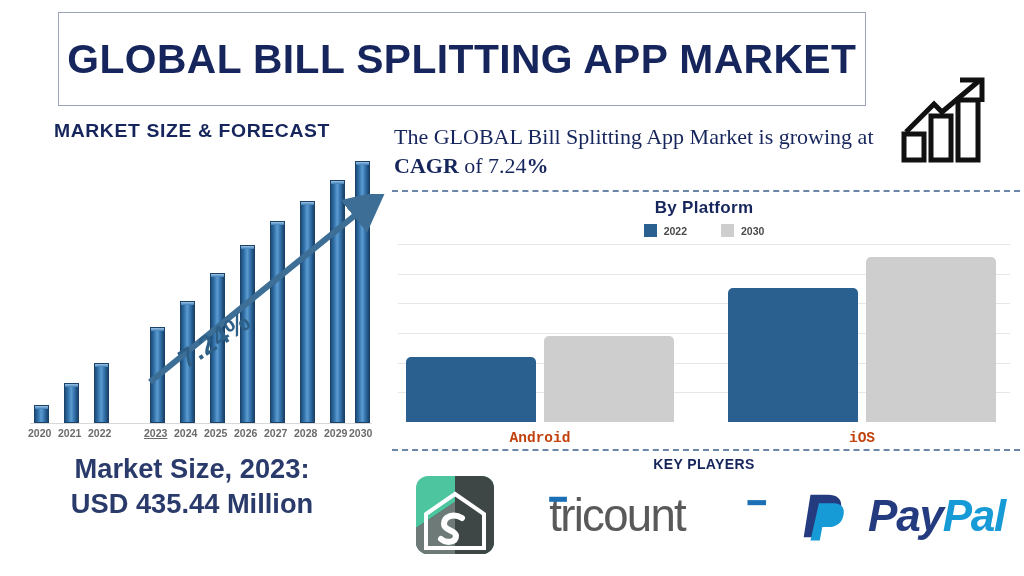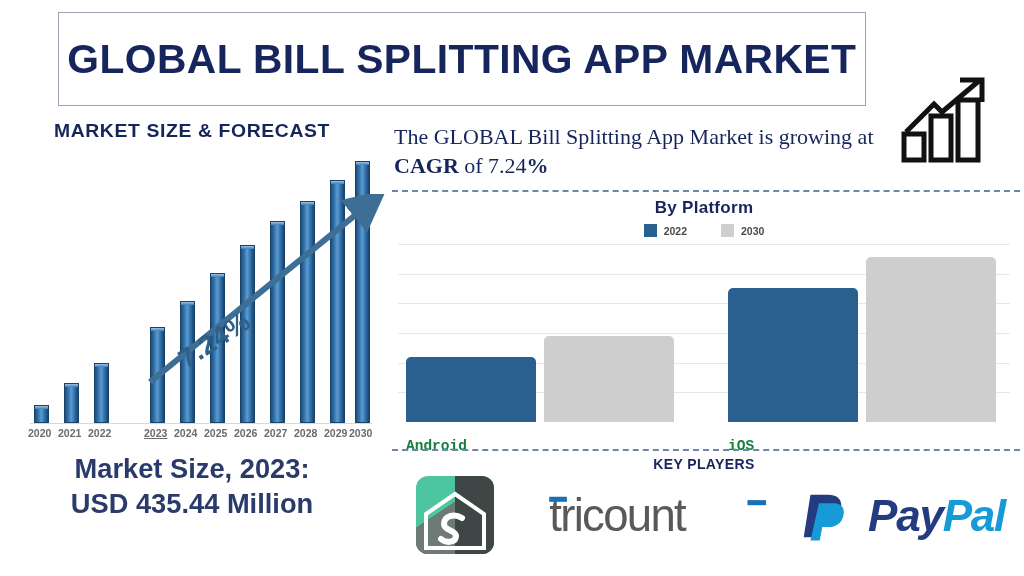--- a/index.html
+++ b/index.html
@@ -101,23 +101,23 @@
   }
   .lg{display:flex;align-items:center;gap:7px;}
   .lg .sw{width:13px;height:13px;display:block;}
   .lg .tx{font-size:10.5px;color:#4a4a4a;font-weight:bold;}
 
   .pchart{position:absolute;left:14px;top:132px;width:612px;height:178px;}
   .gridline{position:absolute;left:0;width:612px;height:1px;background:#e6e6e6;}
   .pbar{position:absolute;bottom:0;border-radius:5px 5px 0 0;}
   .plat-labels{position:absolute;left:14px;top:314px;width:612px;height:18px;}
   .plab{
-    position:absolute;top:12px;text-align:left;
+    position:absolute;top:4px;text-align:center;
     font-family:"Liberation Mono", monospace;
-    font-weight:bold;font-size:14.5px;color:#15803d;
+    font-weight:bold;font-size:14.5px;color:#c2410c;
   }
 
   
   .kp-title{
     position:absolute;left:0;top:344px;width:640px;text-align:center;
     color:#16265C;font-weight:bold;font-size:14px;letter-spacing:0.4px;
   }
   .logos{position:absolute;left:20px;top:364px;width:620px;height:86px;}
   .logo-splitwise{position:absolute;left:12px;top:0px;width:78px;height:78px;}
   .logo-tricount{position:absolute;left:138px;top:14px;height:52px;

